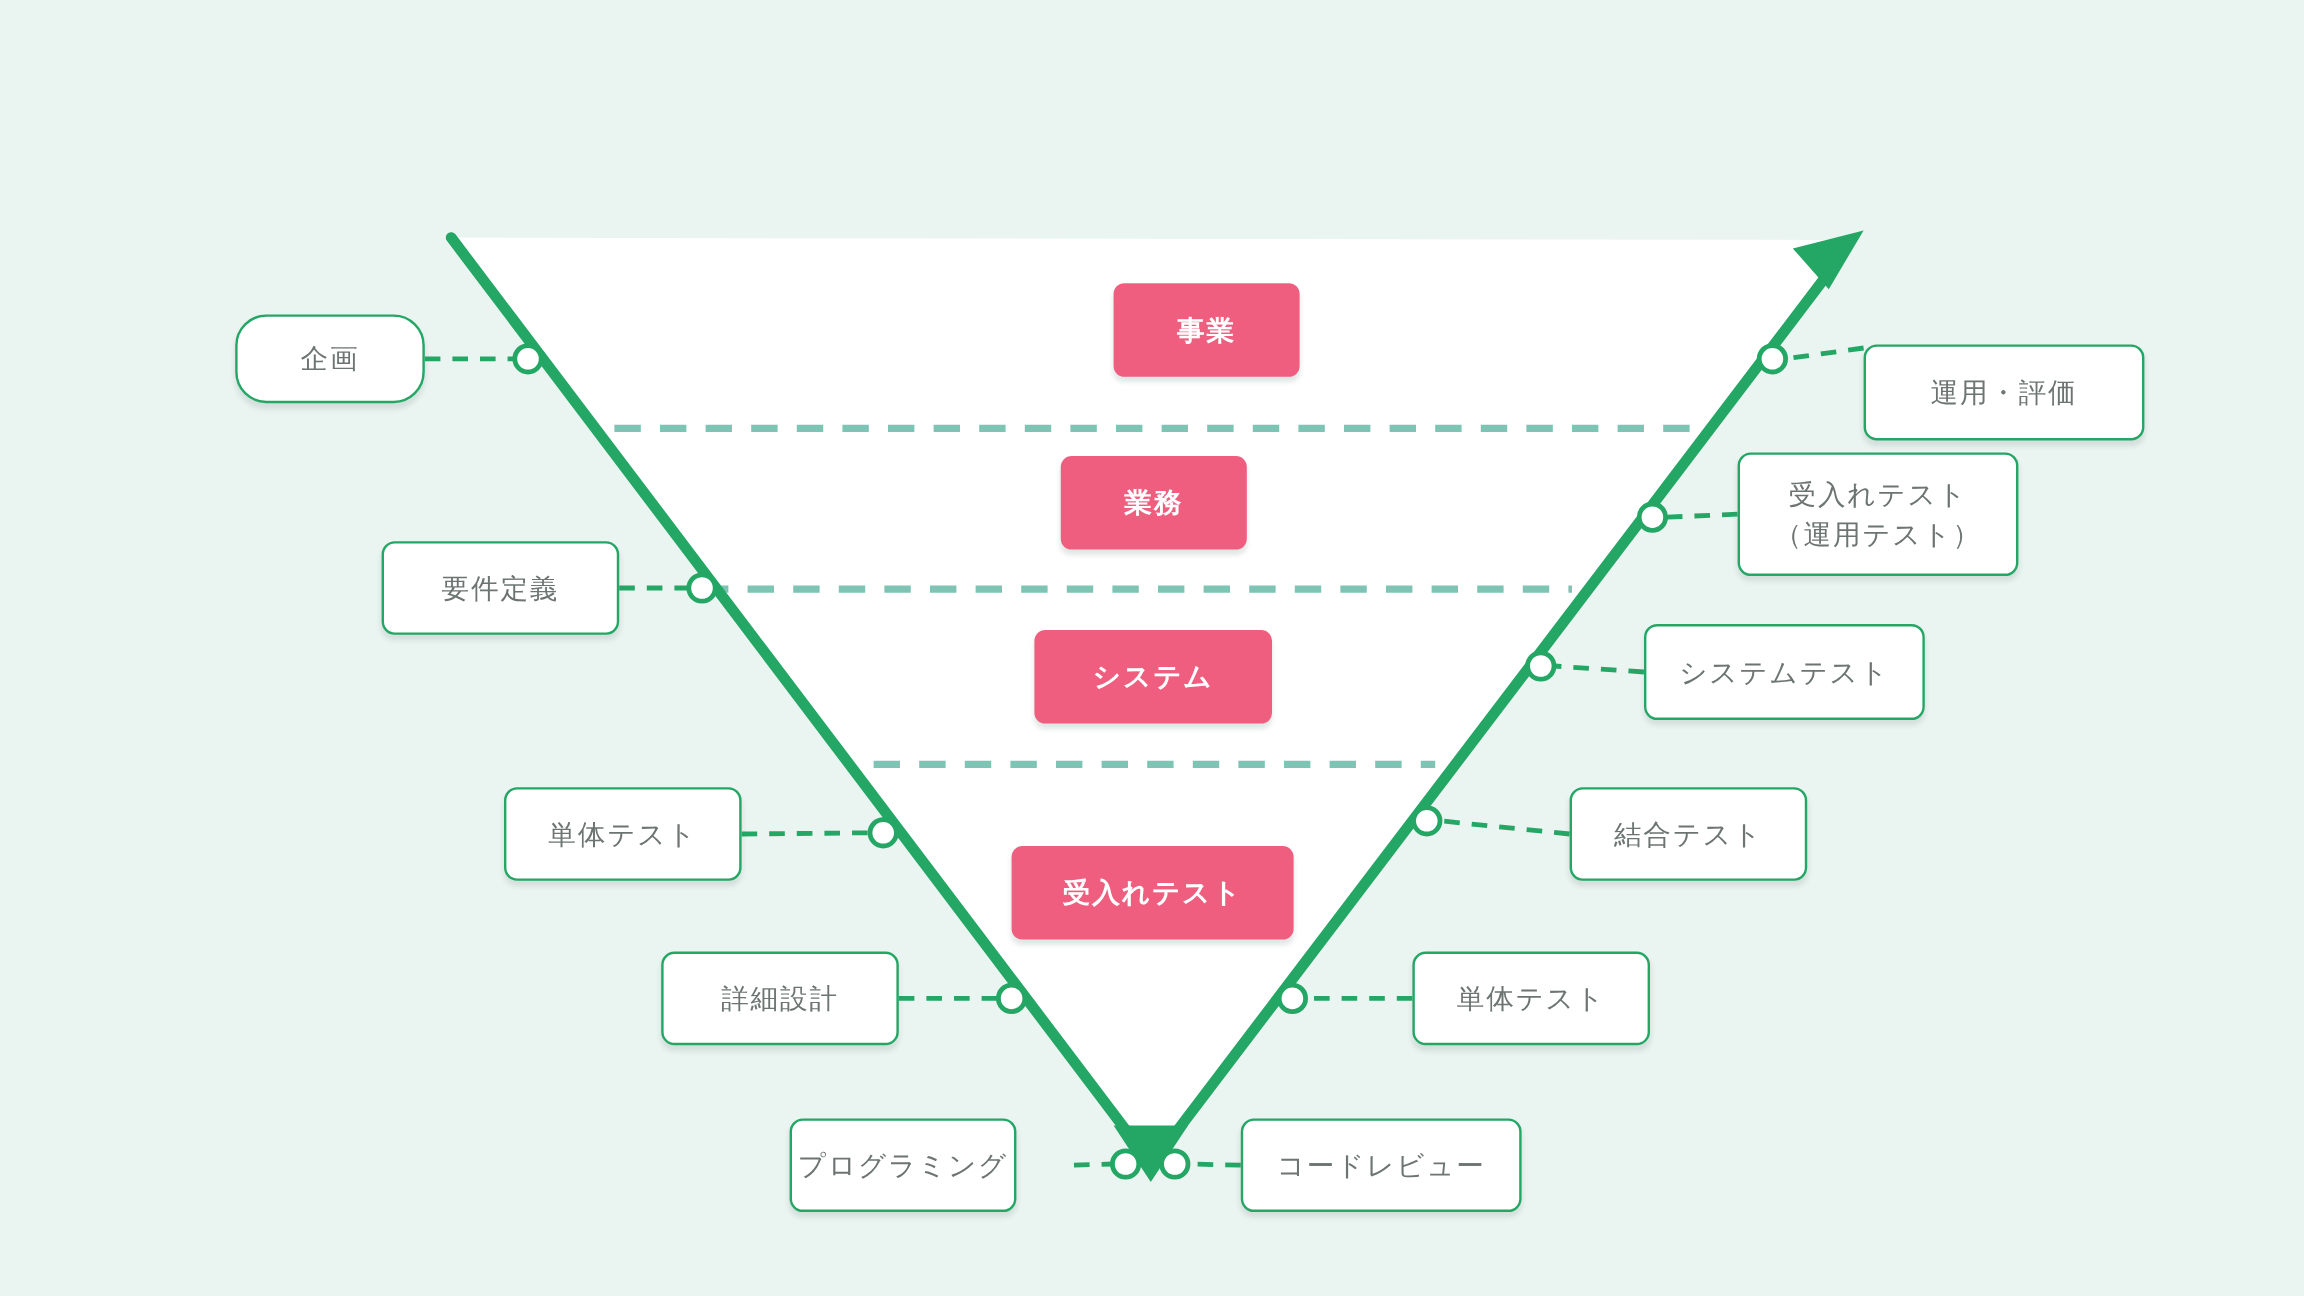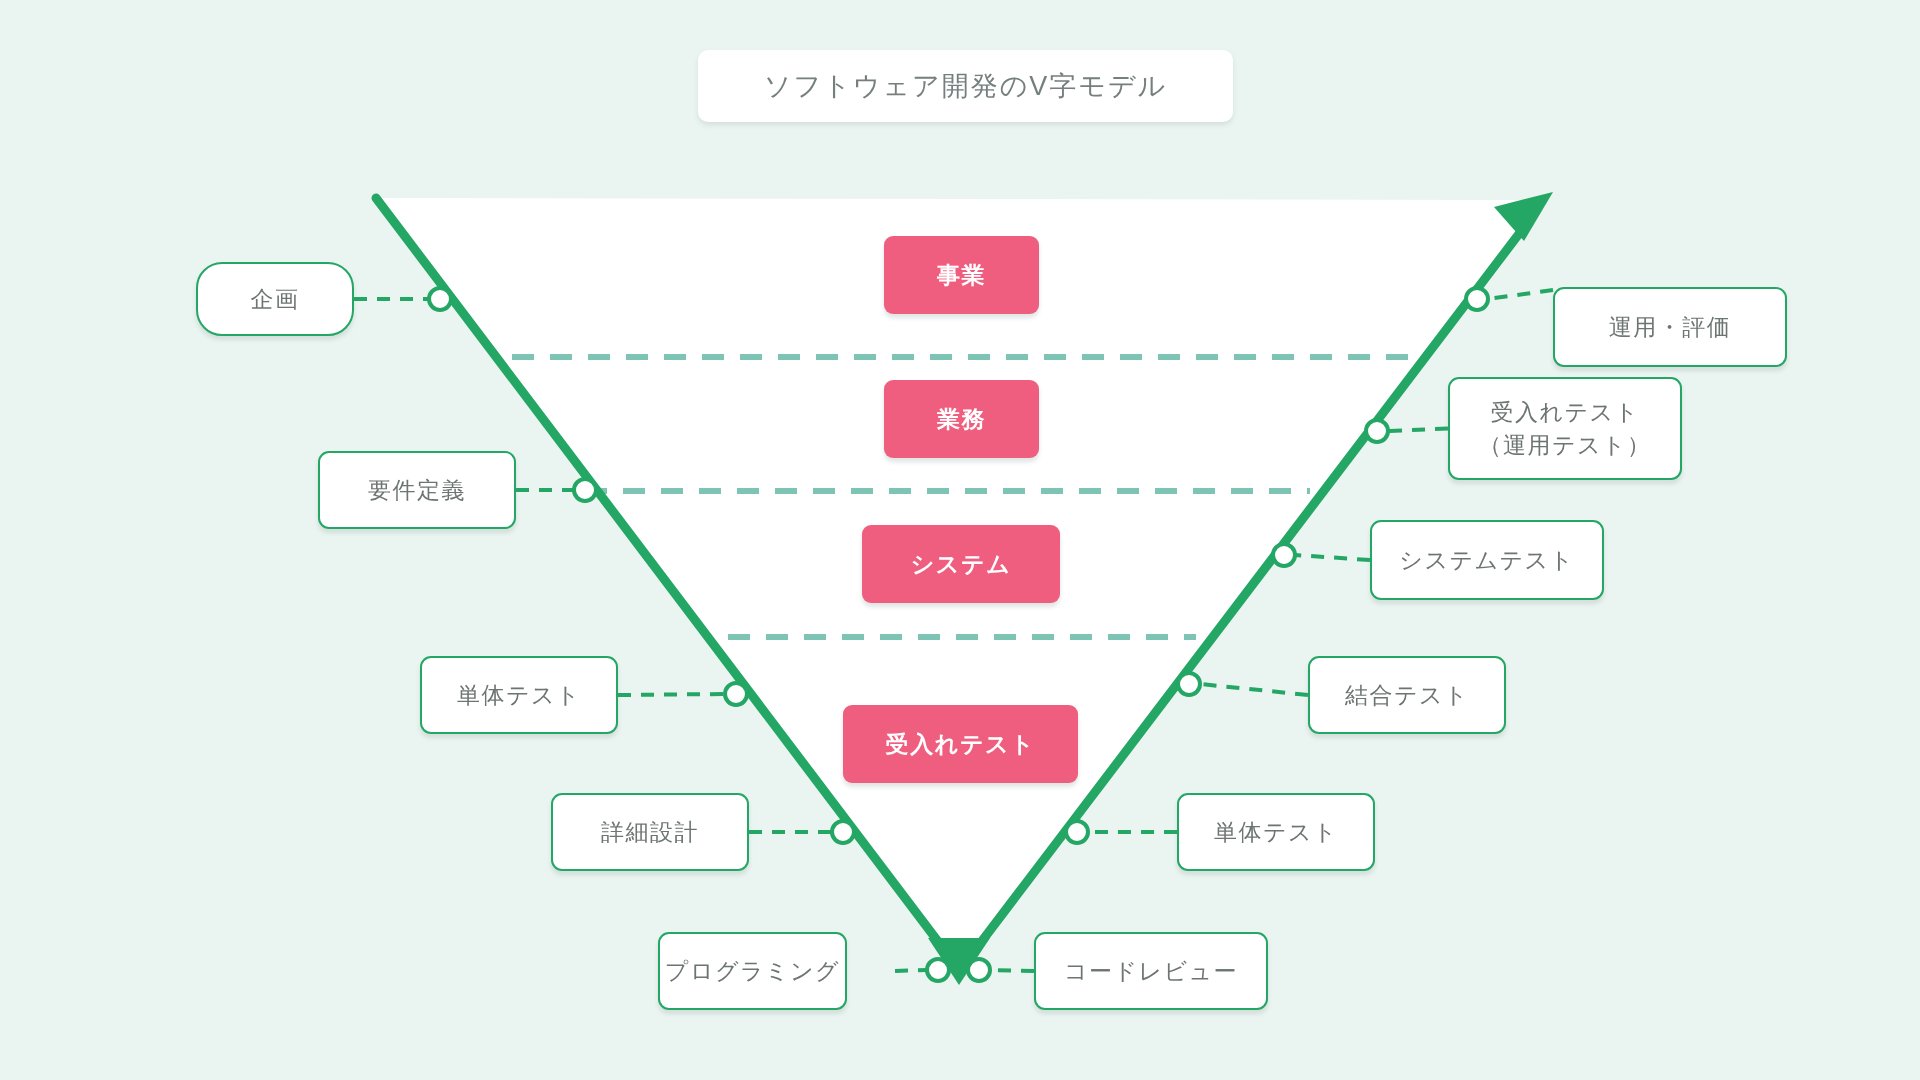--- a/index.html
+++ b/index.html
@@ -138,23 +138,20 @@
         <circle cx="938" cy="970" r="11" fill="#ffffff" stroke="#24a665" stroke-width="4"></circle>
         <circle cx="1477" cy="299" r="11" fill="#ffffff" stroke="#24a665" stroke-width="4"></circle>
         <circle cx="1377" cy="431" r="11" fill="#ffffff" stroke="#24a665" stroke-width="4"></circle>
         <circle cx="1284" cy="555" r="11" fill="#ffffff" stroke="#24a665" stroke-width="4"></circle>
         <circle cx="1189" cy="684" r="11" fill="#ffffff" stroke="#24a665" stroke-width="4"></circle>
         <circle cx="1077" cy="832" r="11" fill="#ffffff" stroke="#24a665" stroke-width="4"></circle>
         <circle cx="979" cy="970" r="11" fill="#ffffff" stroke="#24a665" stroke-width="4"></circle>
       </g>
   </svg>
 
-  <div class="title-pill">
-    <span class="title-text">ソフトウェア開発のV字モデル</span>
-  </div>
 
   <div id="boxes">
       <div class="phase-box" style="left: 196px; top: 262px; width: 158px; height: 74px; border-radius: 26px;">
         <span class="phase-label">企画</span>
       </div>
       <div class="phase-box" style="left: 318px; top: 451px; width: 198px; height: 78px;">
         <span class="phase-label">要件定義</span>
       </div>
       <div class="phase-box" style="left: 420px; top: 656px; width: 198px; height: 78px;">
         <span class="phase-label">単体テスト</span>
@@ -177,21 +174,21 @@
       </div>
       <div class="phase-box" style="left: 1308px; top: 656px; width: 198px; height: 78px;">
         <span class="phase-label">結合テスト</span>
       </div>
       <div class="phase-box" style="left: 1177px; top: 793px; width: 198px; height: 78px;">
         <span class="phase-label">単体テスト</span>
       </div>
       <div class="phase-box" style="left: 1034px; top: 932px; width: 234px; height: 78px;">
         <span class="phase-label">コードレビュー</span>
       </div>
-      <div class="layer-box" style="left: 884px; top: 236px; width: 155px; height: 78px;">
+      <div class="layer-box" style="left: 928px; top: 236px; width: 155px; height: 78px;">
         <span class="layer-label">事業</span>
       </div>
       <div class="layer-box" style="left: 884px; top: 380px; width: 155px; height: 78px;">
         <span class="layer-label">業務</span>
       </div>
       <div class="layer-box" style="left: 862px; top: 525px; width: 198px; height: 78px;">
         <span class="layer-label">システム</span>
       </div>
       <div class="layer-box" style="left: 843px; top: 705px; width: 235px; height: 78px;">
         <span class="layer-label">受入れテスト</span>

